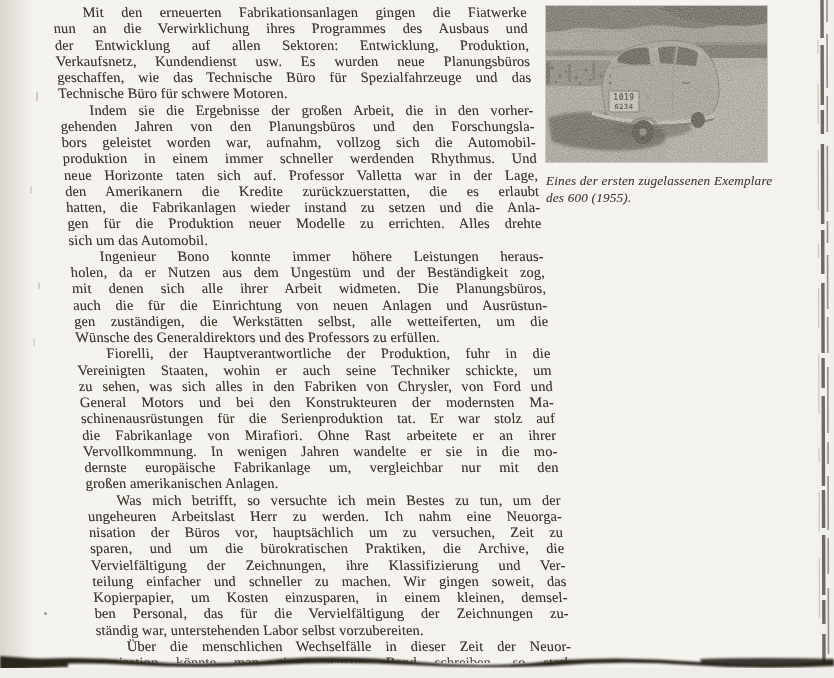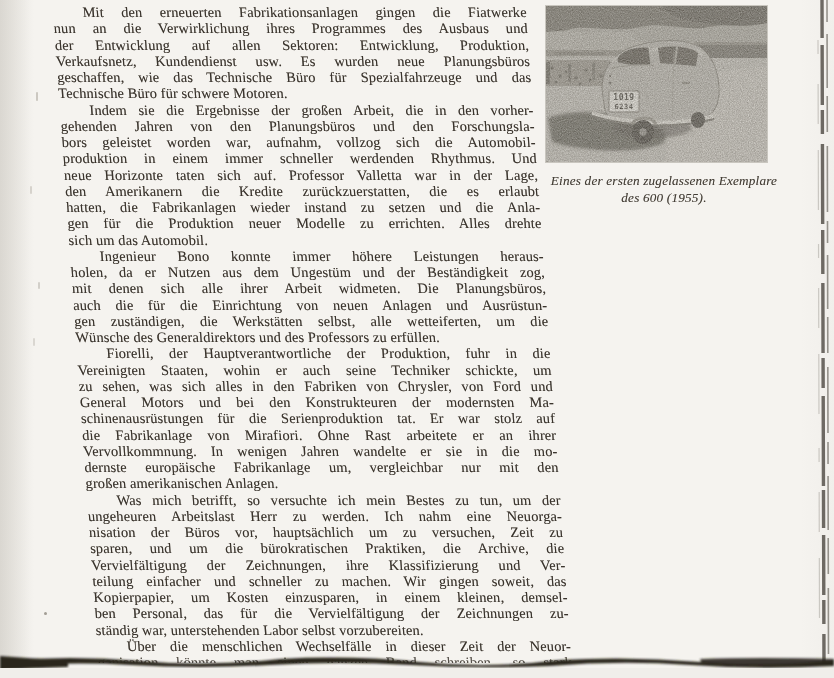--- a/index.html
+++ b/index.html
@@ -26,21 +26,21 @@
     text-align:justify;text-align-last:justify;
     height:16.25px;white-space:nowrap;overflow:visible;
   }
   .line.indent{padding-left:30px;}
   .line.last{text-align-last:left;}
   .partial-clip{
     height:9px;overflow:hidden;opacity:.85;
   }
   .partial-clip .line{text-align-last:justify;}
   
-  .figure{position:absolute;left:546px;top:6px;width:221px;margin:0;text-align:center;}
+  .figure{position:absolute;left:546px;top:6px;width:221px;margin:0;}
   .photo{display:block;width:221px;height:156px;outline:1px solid #c9c6bf;}
   .caption{
     display:block;margin-top:10px;width:236px;
     font-style:italic;font-size:13.2px;line-height:17px;color:#443e36;
     letter-spacing:0.2px;text-shadow:0 0 0.5px rgba(68,62,54,.4);
   }
   
   .right-streak{position:absolute;top:0;left:810px;width:24px;height:678px;pointer-events:none;}
   .bottom-band{position:absolute;left:0;top:652px;width:834px;height:26px;pointer-events:none;}
   .below-band{

